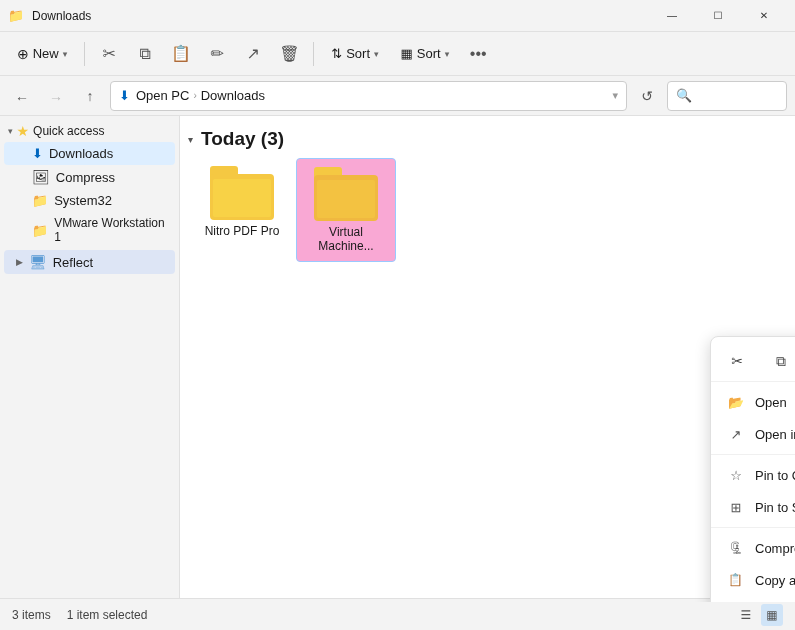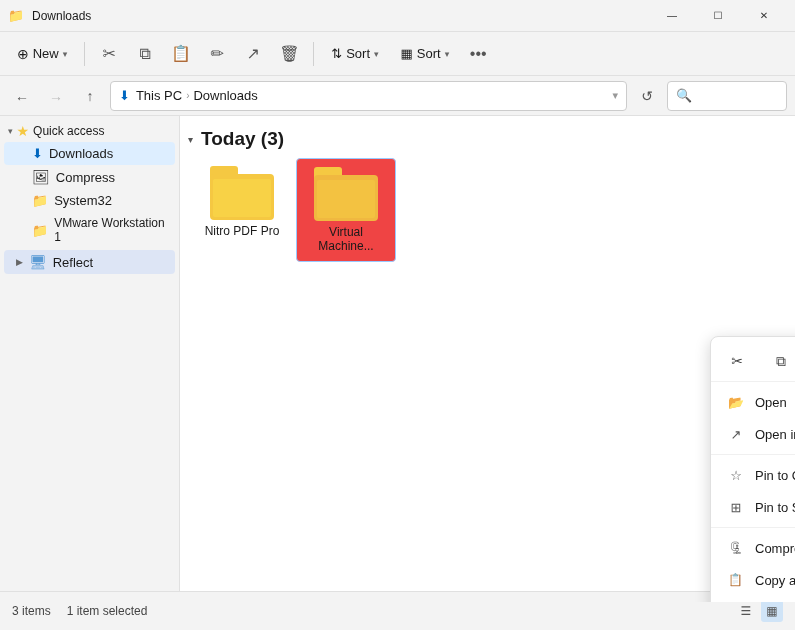--- a/index.html
+++ b/index.html
@@ -204,21 +204,21 @@
       gap: 4px;
       padding: 0 4px;
     }
     .file-item {
       display: flex; flex-direction: column; align-items: center;
       width: 100px; padding: 8px 4px;
       border-radius: 4px;
       cursor: pointer;
       position: relative;
     }
-    .file-item.selected { background: #ef4444; border: 1px solid #99c9ff; }
+    .file-item.selected { background: #f9a8d4; border: 1px solid #99c9ff; }
     .file-folder-icon {
       position: relative;
       width: 64px; height: 54px;
     }
     .folder-body {
       position: absolute;
       bottom: 0;
       left: 0;
       width: 64px; height: 46px;
       background: #f5c842;
@@ -281,21 +281,21 @@
       color: #1a1a1a;
       font-size: 13px;
       position: relative;
     }
     .ctx-item-icon { width: 18px; height: 18px; display: flex; align-items: center; justify-content: center; font-size: 13px; color: #555; flex-shrink: 0; }
     .ctx-item-label { flex: 1; }
     .ctx-sep { height: 1px; background: #f0f0f0; margin: 4px 0; }
 
     
     .statusbar {
-      height: 39px;
+      height: 32px;
       background: #f3f3f3;
       border-top: 1px solid #e0e0e0;
       display: flex; align-items: center;
       padding: 0 12px;
       font-size: 12px; color: #444;
       gap: 16px;
       position: absolute;
       bottom: 0; left: 0; right: 0;
     }
     .statusbar-right {
@@ -349,21 +349,21 @@
   <div class="toolbar-icon-btn">•••</div>
 </div>
 
 <div class="addressbar">
   <div class="nav-btn">←</div>
   <div class="nav-btn disabled">→</div>
   <div class="nav-btn">↑</div>
   <div class="address-field">
     <span style="color:#0067c0; font-size:13px;">⬇</span>
     <div class="address-path">
-      <span>This PC</span>
+      <span>Open PC</span>
       <span class="address-chevron">›</span>
       <span>Downloads</span>
     </div>
     <span style="color:#999; font-size:11px;">▾</span>
   </div>
   <div class="address-refresh">↺</div>
   <div class="search-field">
     <span style="color:#888;">🔍</span>
   </div>
 </div>

